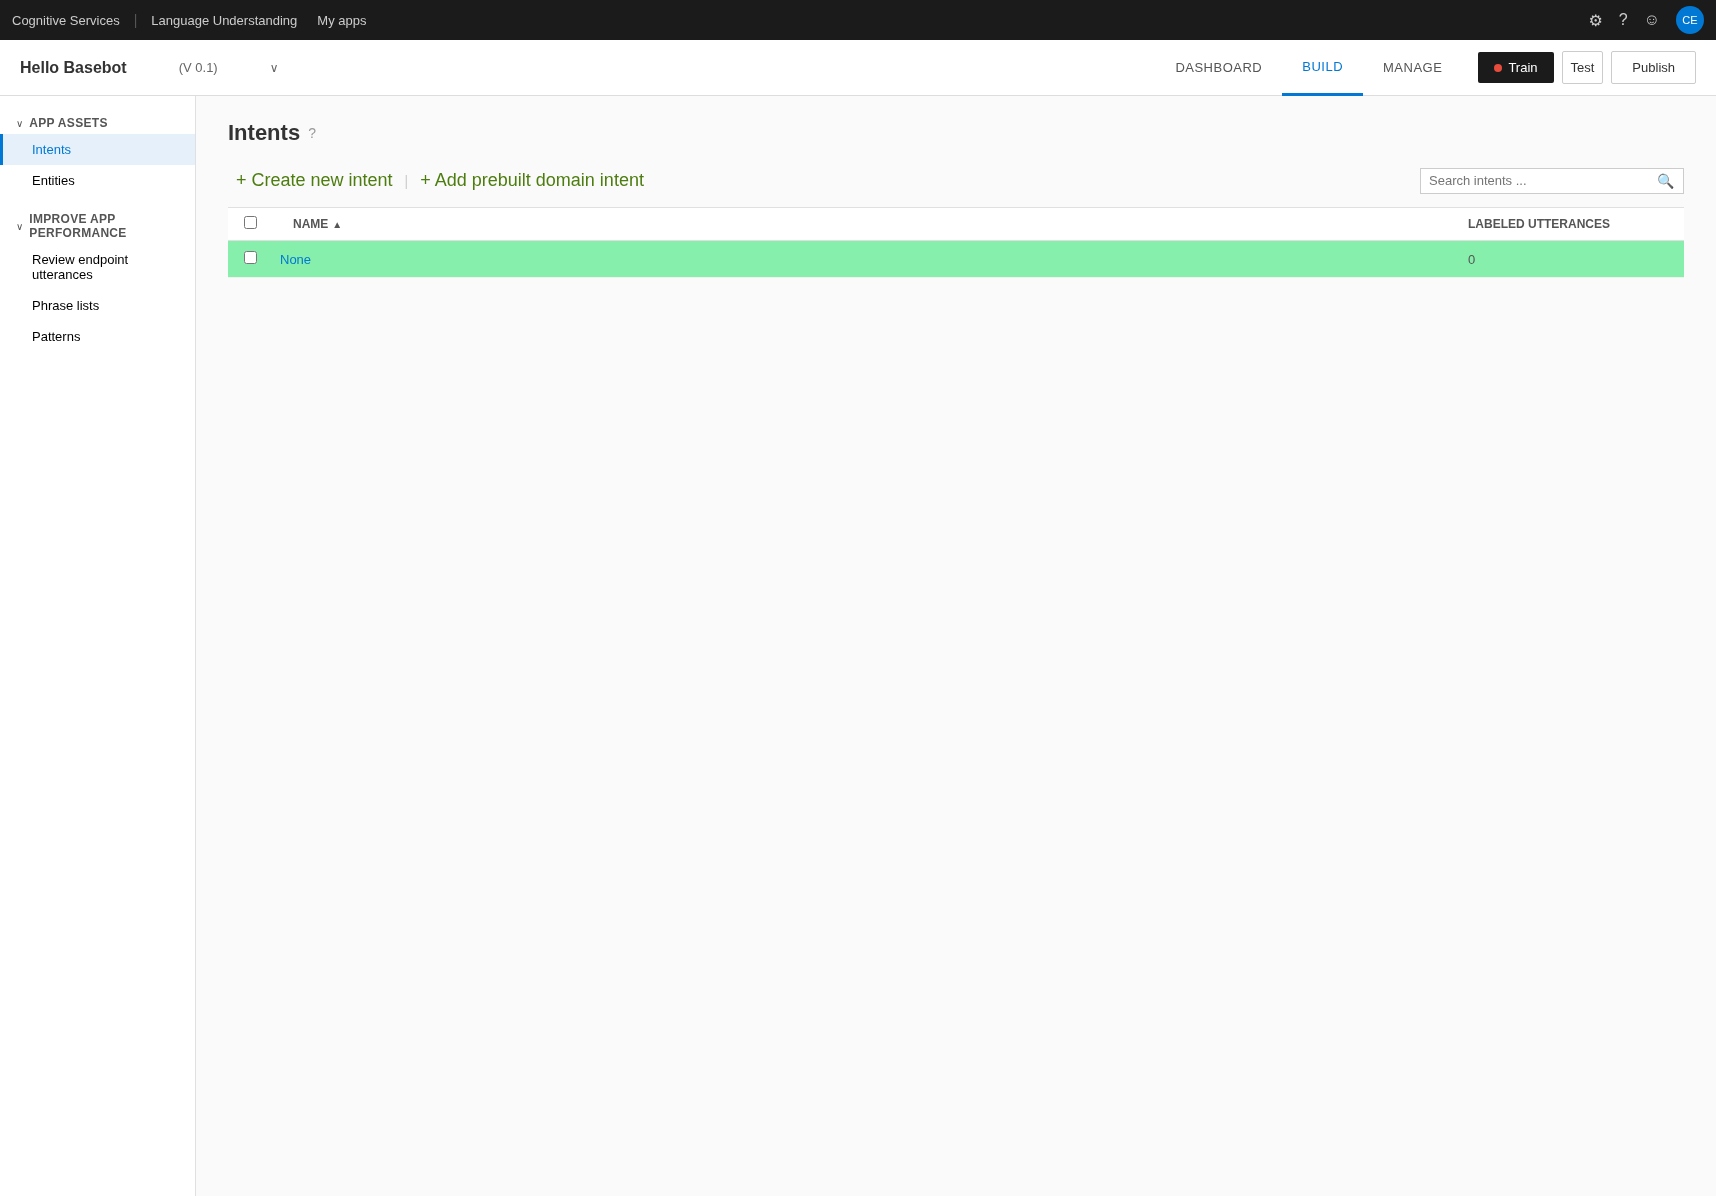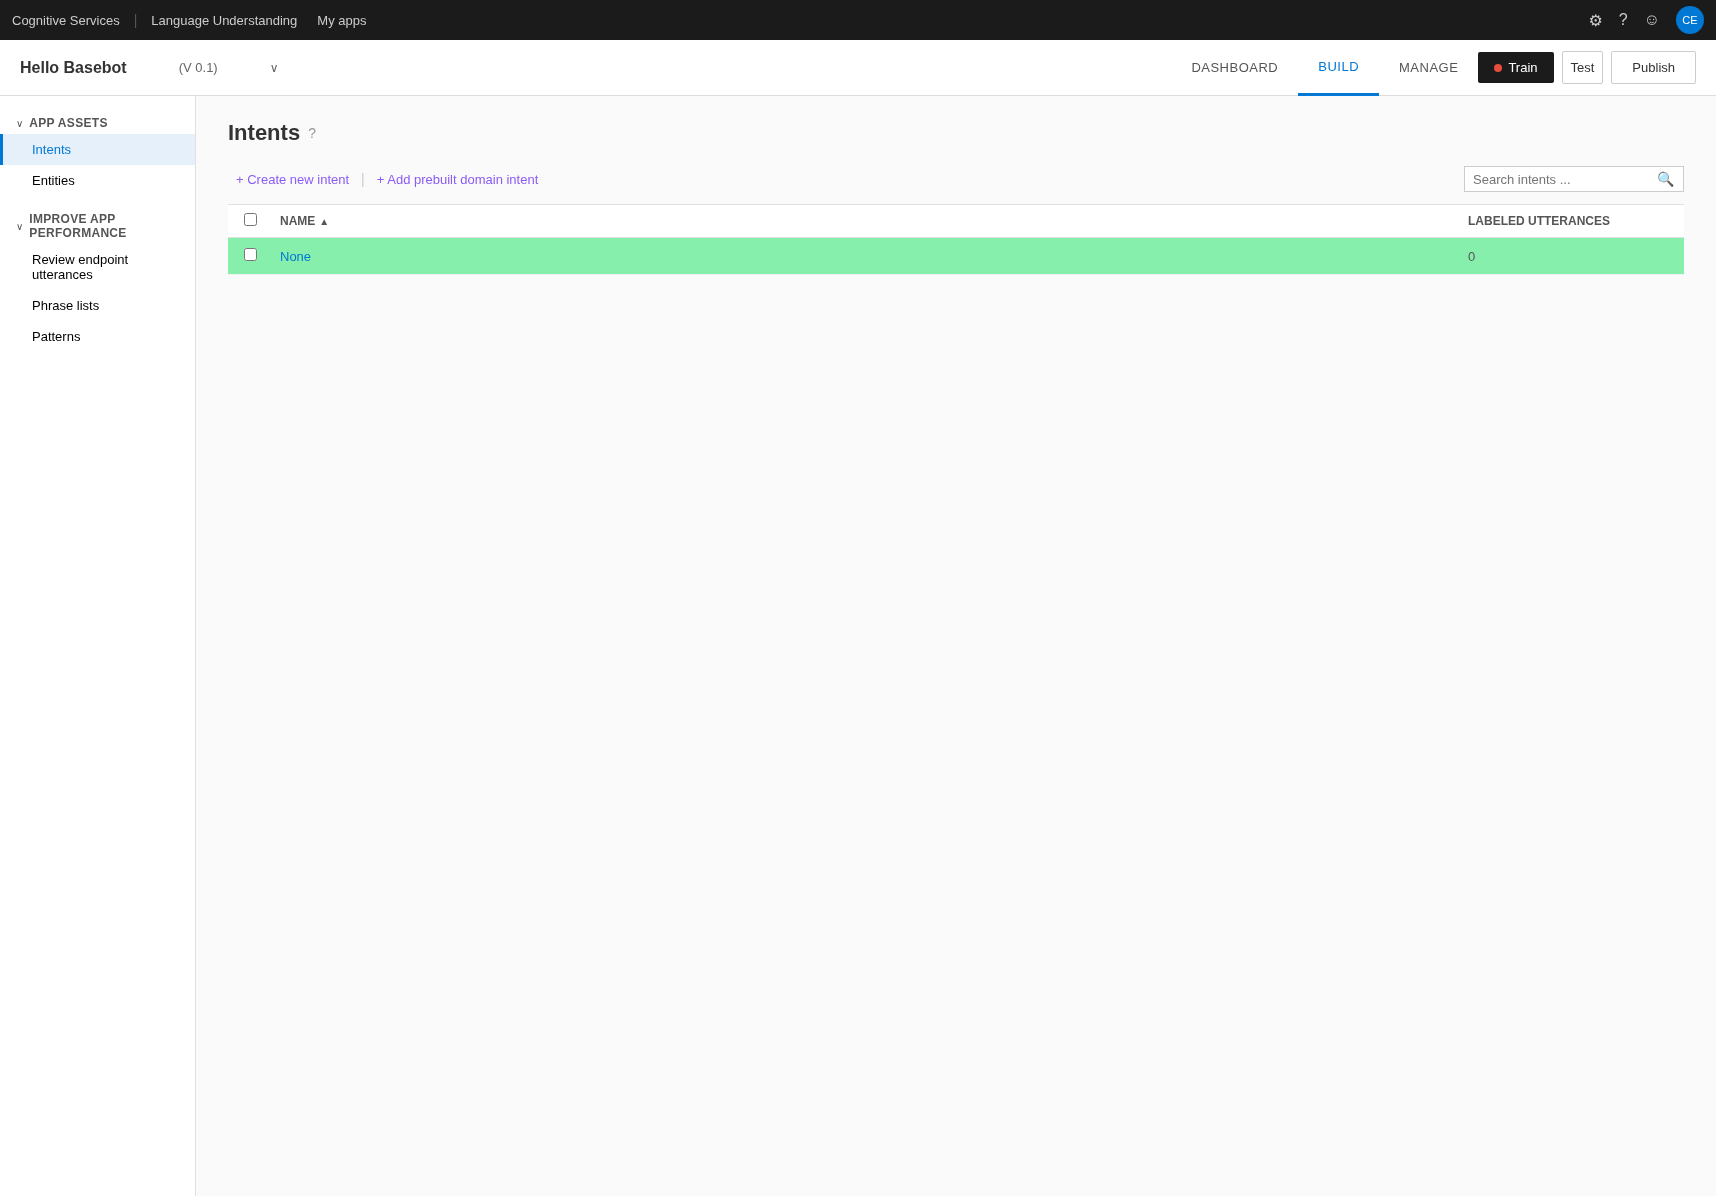--- a/index.html
+++ b/index.html
@@ -54,21 +54,21 @@
     }
     .header-nav-item.active {
       color: #0078d4;
       border-bottom: 3px solid #0078d4;
     }
     .btn-train {
       display: flex; align-items: center; gap: 6px;
       background: #1b1b1b; color: #fff;
       border: none; padding: 8px 16px;
       border-radius: 2px; cursor: pointer;
-      font-size: 13px; 
+      font-size: 13px; margin-left: 16px;
     }
     .btn-train .dot { width: 8px; height: 8px; border-radius: 50%; background: #e74c3c; }
     .btn-test {
       background: #fff; color: #333;
       border: 1px solid #ccc; padding: 8px 8px;
       border-radius: 2px; cursor: pointer;
       font-size: 13px; margin-left: 8px;
     }
     .btn-publish {
       background: #fff; color: #333;
@@ -120,50 +120,50 @@
     
     .toolbar {
       display: flex; align-items: center;
       border-bottom: 1px solid #e0e0e0;
       padding-bottom: 12px;
       margin-bottom: 0;
     }
     .toolbar-btn {
       display: flex; align-items: center; gap: 4px;
       background: none; border: none;
-      color: #8b5cf6; font-size: 13px;
+      color: #4d7c0f; font-size: 18px;
       cursor: pointer; padding: 4px 8px;
     }
     .toolbar-separator { color: #ccc; margin: 0 4px; }
     .search-box {
       margin-left: auto;
       display: flex; align-items: center;
       border: 1px solid #ccc;
       background: #fff;
       padding: 4px 8px;
-      width: 220px;
+      width: 264px;
     }
     .search-input {
       border: none; outline: none;
       font-size: 13px; width: 100%;
       color: #333;
     }
     .search-icon { color: #555; font-size: 14px; margin-left: 4px; }
 
     
     .table-header {
       display: flex; align-items: center;
       padding: 8px 16px;
       background: #fff;
       border-bottom: 1px solid #e0e0e0;
       font-size: 12px; font-weight: 600; color: #555;
       text-transform: uppercase;
     }
     .col-check { width: 36px; flex-shrink: 0; }
-    .col-name { flex: 1; display: flex; align-items: center; gap: 4px; cursor: pointer; }
+    .col-name { flex: 1; display: flex; align-items: center; gap: 4px; cursor: pointer; margin-left: 13px; }
     .col-utterances { width: 200px; flex-shrink: 0; }
     .sort-icon { font-size: 10px; }
 
     .table-row {
       display: flex; align-items: center;
       padding: 10px 16px;
       background: #86efac;
       border-bottom: 1px solid #f0f0f0;
       font-size: 13px;
     }

